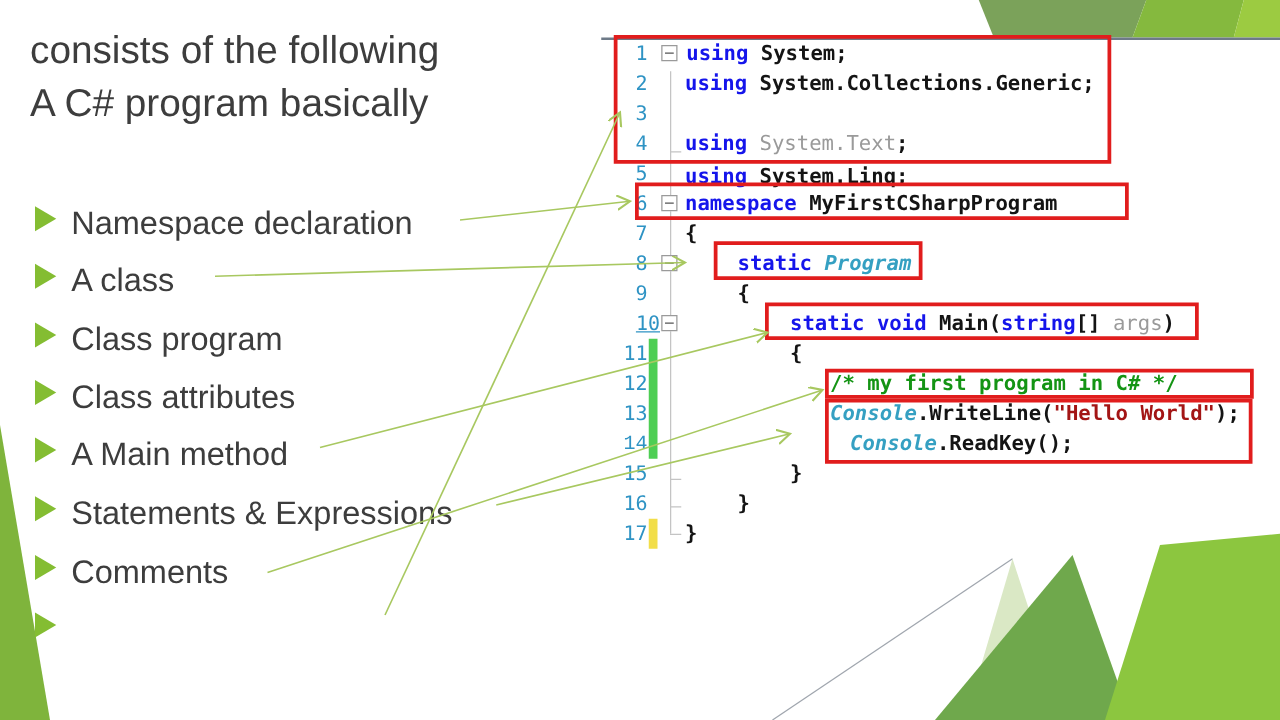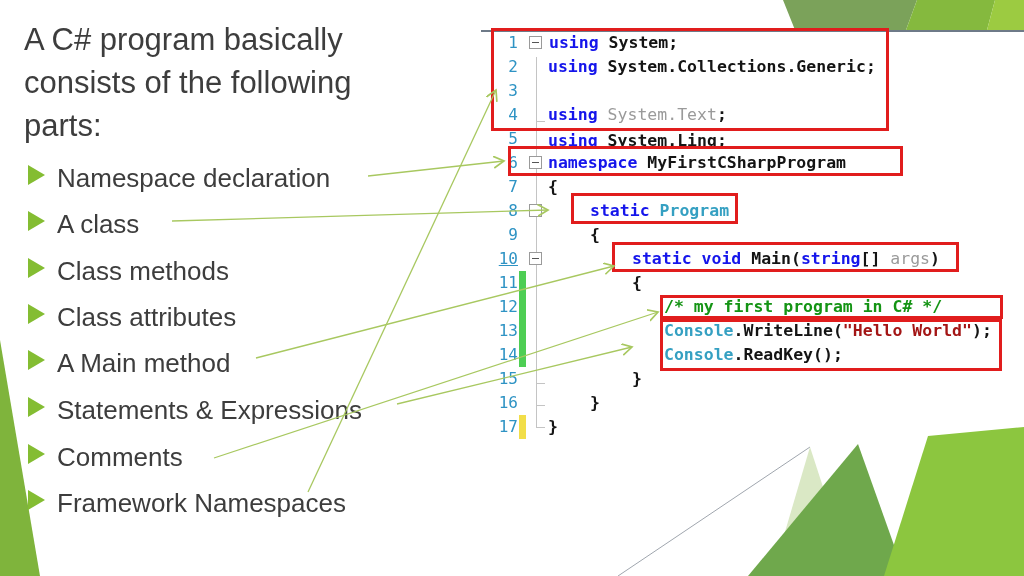--- a/index.html
+++ b/index.html
@@ -22,21 +22,21 @@
                 font-size:26px;line-height:36px;white-space:nowrap;}
 
   
   .ed{z-index:2;}
   #editor-top-border{position:absolute;left:481px;top:30px;width:543px;height:2px;
                      background:var(--edborder);z-index:2;}
   .lineno{position:absolute;width:32px;text-align:right;height:24px;line-height:24px;
           font-family:"DejaVu Sans Mono", monospace;font-size:16px;color:var(--lineno);z-index:2;}
   .codeline{position:absolute;height:24px;line-height:24px;white-space:pre;
             font-family:"DejaVu Sans Mono", monospace;font-size:16.5px;font-weight:700;z-index:2;}
-  .tok-kw{color:var(--kw);} .tok-plain{color:var(--plain);} .tok-type{color:var(--type);}
+  .tok-kw{color:var(--kw);} .tok-plain{color:var(--plain);} .tok-type{color:var(--type);font-style:italic;}
   .tok-gray{color:var(--gray);font-weight:400;text-align:center;} .tok-com{color:var(--com);} .tok-str{color:var(--str);}
   .fold{position:absolute;width:13px;height:13px;background:#fff;border:1px solid var(--foldb);
         box-sizing:border-box;z-index:3;}
   .fold i{position:absolute;left:2px;right:2px;top:5px;height:1px;background:#555;display:block;}
   #guide{position:absolute;left:536px;top:57px;width:1px;height:370px;background:var(--guide);z-index:2;}
   .hook{position:absolute;left:536px;width:9px;height:1px;background:var(--guide);z-index:2;}
   #bar-green{position:absolute;left:519px;top:271px;width:7px;height:96px;background:var(--bargreen);z-index:3;}
   #bar-yellow{position:absolute;left:519px;top:415px;width:7px;height:24px;background:var(--baryellow);z-index:3;}
 
   .red-box{position:absolute;border:3px solid var(--red);box-sizing:border-box;z-index:5;background:transparent;}
@@ -51,41 +51,40 @@
     <polygon points="917,0 995,0 987,30 906,30" fill="#85b93e"></polygon>
     <polygon points="995,0 1024,0 1024,30 987,30" fill="#9ccb41"></polygon>
     <line x1="810" y1="447" x2="618" y2="576" stroke-width="1" stroke="#a0a6ae"></line>
     <polygon points="810,447 772,576 852,576" fill="#dae8c5"></polygon>
     <polygon points="858,444 748,576 905,576" fill="#6fa84c"></polygon>
     <polygon points="928,436 1024,427 1024,576 884,576" fill="#8cc63f"></polygon>
     <polygon points="0,340 40,576 0,576" fill="#7fb43c"></polygon>
   </svg>
 
   <div id="title">
+      <div>consists of the following</div>
       <div>A C# program basically</div>
-      <div>consists of the following</div>
-      <div>parts:</div>
     </div>
   <div id="bullets">
       <div class="bullet-item" style="top: 160px;">
         <span class="tri"></span>
         <div class="bullet-label">
           <div>Namespace declaration</div>
         </div>
       </div>
       <div class="bullet-item" style="top: 206px;">
         <span class="tri"></span>
         <div class="bullet-label">
           <div>A class</div>
         </div>
       </div>
       <div class="bullet-item" style="top: 253px;">
         <span class="tri"></span>
         <div class="bullet-label">
-          <div>Class methods</div>
+          <div>Class program</div>
         </div>
       </div>
       <div class="bullet-item" style="top: 299px;">
         <span class="tri"></span>
         <div class="bullet-label">
           <div>Class attributes</div>
         </div>
       </div>
       <div class="bullet-item" style="top: 345px;">
         <span class="tri"></span>
@@ -101,21 +100,20 @@
       </div>
       <div class="bullet-item" style="top: 439px;">
         <span class="tri"></span>
         <div class="bullet-label">
           <div>Comments</div>
         </div>
       </div>
       <div class="bullet-item" style="top: 485px;">
         <span class="tri"></span>
         <div class="bullet-label">
-          <div>Framework Namespaces</div>
         </div>
       </div>
     </div>
 
   <div id="editor-top-border" class="ed"></div>
   <div id="guide"></div>
   <div class="hook" style="top:121px"></div>
   <div class="hook" style="top:383px"></div>
   <div class="hook" style="top:405px"></div>
   <div class="hook" style="top:427px"></div>
@@ -142,33 +140,33 @@
       </div>
       <div class="lineno" style="left: 486px; top: 175px;">7</div>
       <div class="codeline" style="left: 548px; top: 175px;"><span class="tok-plain">{</span></div>
       <div class="lineno" style="left: 486px; top: 199px;">8</div>
       <div class="codeline" style="left: 590px; top: 199px;"><span class="tok-kw">static </span><span class="tok-type">Program</span></div>
       <div class="fold" style="left: 529px; top: 204px;">
         <i></i>
       </div>
       <div class="lineno" style="left: 486px; top: 223px;">9</div>
       <div class="codeline" style="left: 590px; top: 223px;"><span class="tok-plain">{</span></div>
-      <div class="lineno" style="left: 486px; top: 247px; text-decoration: underline;">10</div>
+      <div class="lineno" style="left: 496px; top: 247px; text-decoration: underline;">10</div>
       <div class="codeline" style="left: 632px; top: 247px;"><span class="tok-kw">static void </span><span class="tok-plain">Main(</span><span class="tok-kw">string</span><span class="tok-plain">[] </span><span class="tok-gray">args</span><span class="tok-plain">)</span></div>
       <div class="fold" style="left: 529px; top: 252px;">
         <i></i>
       </div>
       <div class="lineno" style="left: 486px; top: 271px;">11</div>
       <div class="codeline" style="left: 632px; top: 271px;"><span class="tok-plain">{</span></div>
       <div class="lineno" style="left: 486px; top: 295px;">12</div>
       <div class="codeline" style="left: 664px; top: 295px;"><span class="tok-com">/* my first program in C# */</span></div>
       <div class="lineno" style="left: 486px; top: 319px;">13</div>
       <div class="codeline" style="left: 664px; top: 319px;"><span class="tok-type">Console</span><span class="tok-plain">.WriteLine(</span><span class="tok-str">"Hello World"</span><span class="tok-plain">);</span></div>
-      <div class="lineno" style="left: 486px; top: 343px;">14</div>
-      <div class="codeline" style="left: 664px; top: 343px;"><span class="tok-type">Console</span><span class="tok-plain">.ReadKey();</span></div>
+      <div class="lineno" style="left: 486px; top: 343px; font-family: Liberation Mono, monospace;">14</div>
+      <div class="codeline" style="left: 664px; top: 343px; padding-left: 16px;"><span class="tok-type">Console</span><span class="tok-plain">.ReadKey();</span></div>
       <div class="lineno" style="left: 486px; top: 367px;">15</div>
       <div class="codeline" style="left: 632px; top: 367px;"><span class="tok-plain">}</span></div>
       <div class="lineno" style="left: 486px; top: 391px;">16</div>
       <div class="codeline" style="left: 590px; top: 391px;"><span class="tok-plain">}</span></div>
       <div class="lineno" style="left: 486px; top: 415px;">17</div>
       <div class="codeline" style="left: 548px; top: 415px;"><span class="tok-plain">}</span></div>
     </div>
   <div id="boxes">
       <div class="red-box" style="left: 491px; top: 28px; width: 398px; height: 103px;"></div>
       <div class="red-box" style="left: 508px; top: 146px; width: 395px; height: 30px;"></div>

